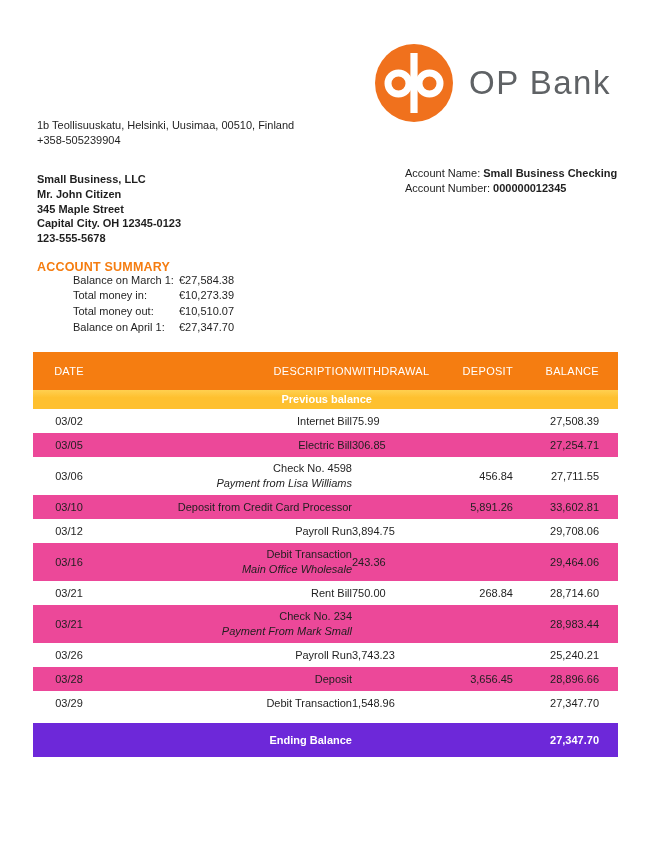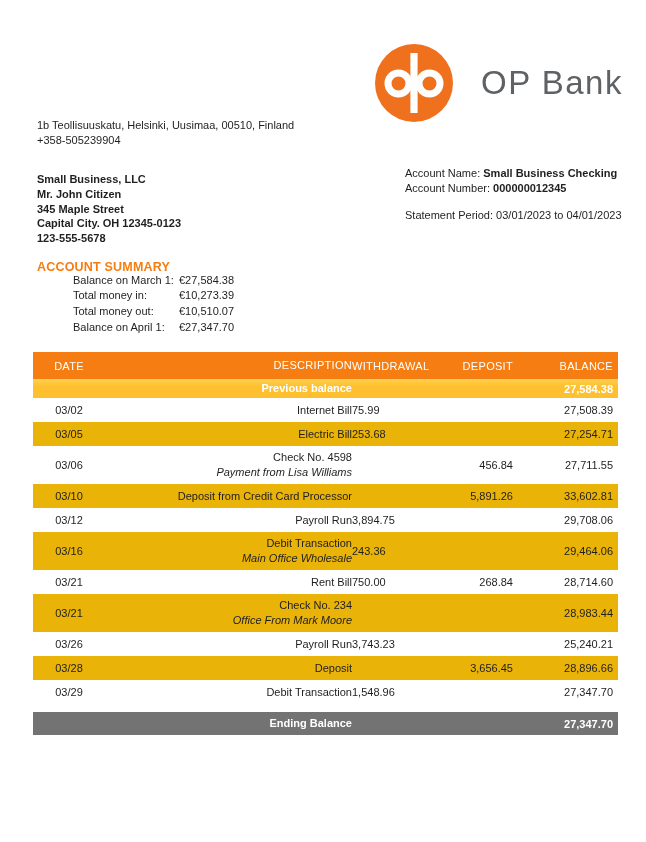--- a/index.html
+++ b/index.html
@@ -2,21 +2,21 @@
 <html><head>
 <meta charset="utf-8">
 <style>
   * { margin:0; padding:0; box-sizing:border-box; }
   body { background:#ffffff; font-family:"Liberation Sans","DejaVu Sans",sans-serif; }
   .page { position:relative; width:646px; height:842px; background:#fff; overflow:hidden; color:#1f1f1f; }
 
   
   .logo-wrap { position:absolute; left:375px; top:44px; display:flex; align-items:center; }
   .logo-svg { width:78px; height:78px; display:block; }
-  .bank-name { margin-left:28px; font-size:33px; letter-spacing:1.5px; color:#5f6265; font-weight:400; }
+  .bank-name { margin-left:16px; font-size:33px; letter-spacing:1.5px; color:#5f6265; font-weight:400; }
 
   
   .bank-address { position:absolute; left:37px; top:118px; font-size:11px; line-height:14.5px; }
   .customer-block { position:absolute; left:37px; top:172px; font-size:11px; font-weight:bold; line-height:14.8px; }
 
   .account-info { position:absolute; left:405px; top:166px; font-size:11px; line-height:15.2px; }
   .account-info b { font-weight:bold; }
   .statement-period { margin-top:12px; }
 
   
@@ -26,29 +26,29 @@
   .sum-label { width:142px;padding-left:36px; }
   .sum-value { }
 
   
   .txn-table { position:absolute; left:33px; top:352px; width:585px; font-size:11px; }
   .t-row { display:grid; grid-template-columns:72px 247px 101px 60px 105px; align-items:center; }
   .c-date { text-align:center; }
   .c-desc { text-align:right; line-height:15px; }
   .c-wd   { text-align:left; }
   .c-dep  { text-align:right; }
-  .c-bal  { text-align:right; padding-right:5px; }
-
-  .t-head { background:#f57d11; color:#fff; height:27px; letter-spacing:0.3px; }
-  .t-prev { background:linear-gradient(180deg,#ffd050 0%,#fec02f 40%,#fec02f 100%); color:#fff; font-weight:bold; height:19px; }
+  .c-bal  { text-align:right; padding-right:19px; }
+
+  .t-head { background:#f57d11; color:#fff; height:38px; letter-spacing:0.3px; }
+  .t-prev { background:linear-gradient(180deg,#ffd050 0%,#fec02f 40%,#fec02f 100%); color:#fff; font-weight:bold; height:19px;gap:20px; }
   .t-body .t-row { min-height:24px; }
-  .t-body .t-row.shade { background:#eab308; }
+  .t-body .t-row.shade { background:#ec4899; }
   .t-body .c-desc { padding:4px 0; }
   .note-line { font-style:italic; }
-  .t-end { background:#737373; color:#fff; font-weight:bold; height:23px; margin-top:8px; }
+  .t-end { background:#6d28d9; color:#fff; font-weight:bold; height:34px; margin-top:8px; }
 </style>
 </head>
 <body>
 
 <div class="page">
 
   <div class="logo-wrap">
     <svg class="logo-svg" viewBox="0 0 78 78">
       <circle cx="39" cy="39" r="39" fill="#f0711d"></circle>
       <rect x="35.4" y="9" width="7.2" height="60" fill="#ffffff"></rect>
@@ -67,21 +67,20 @@
       <div>Small Business, LLC</div>
       <div>Mr. John Citizen</div>
       <div>345 Maple Street</div>
       <div>Capital City. OH 12345-0123</div>
       <div>123-555-5678</div>
     </div>
 
   <div class="account-info">
     <div><span>Account Name: </span><b>Small Business Checking</b></div>
     <div><span>Account Number: </span><b>000000012345</b></div>
-    <div class="statement-period"><span>Statement Period: </span><span>03/01/2023 to 04/01/2023</span></div>
   </div>
 
   <div class="summary-title">ACCOUNT SUMMARY</div>
   <div class="summary-rows" id="summary-rows">
       <div class="sum-row">
         <span class="sum-label">Balance on March 1:</span>
         <span class="sum-value">€27,584.38</span>
       </div>
       <div class="sum-row">
         <span class="sum-label">Total money in:</span>
@@ -120,21 +119,21 @@
           </div>
           <div class="c-wd">75.99</div>
           <div class="c-dep"></div>
           <div class="c-bal">27,508.39</div>
         </div>
         <div class="t-row shade">
           <div class="c-date">03/05</div>
           <div class="c-desc">
             <div class="desc-line">Electric Bill</div>
           </div>
-          <div class="c-wd">253.68</div>
+          <div class="c-wd">306.85</div>
           <div class="c-dep"></div>
           <div class="c-bal">27,254.71</div>
         </div>
         <div class="t-row">
           <div class="c-date">03/06</div>
           <div class="c-desc">
             <div class="desc-line">Check No. 4598</div>
             <div class="note-line">Payment from Lisa Williams</div>
           </div>
           <div class="c-wd"></div>
@@ -175,21 +174,21 @@
             <div class="desc-line">Rent Bill</div>
           </div>
           <div class="c-wd">750.00</div>
           <div class="c-dep">268.84</div>
           <div class="c-bal">28,714.60</div>
         </div>
         <div class="t-row shade">
           <div class="c-date">03/21</div>
           <div class="c-desc">
             <div class="desc-line">Check No. 234</div>
-            <div class="note-line">Office From Mark Moore</div>
+            <div class="note-line">Payment From Mark Small</div>
           </div>
           <div class="c-wd"></div>
           <div class="c-dep"></div>
           <div class="c-bal">28,983.44</div>
         </div>
         <div class="t-row">
           <div class="c-date">03/26</div>
           <div class="c-desc">
             <div class="desc-line">Payroll Run</div>
           </div>

